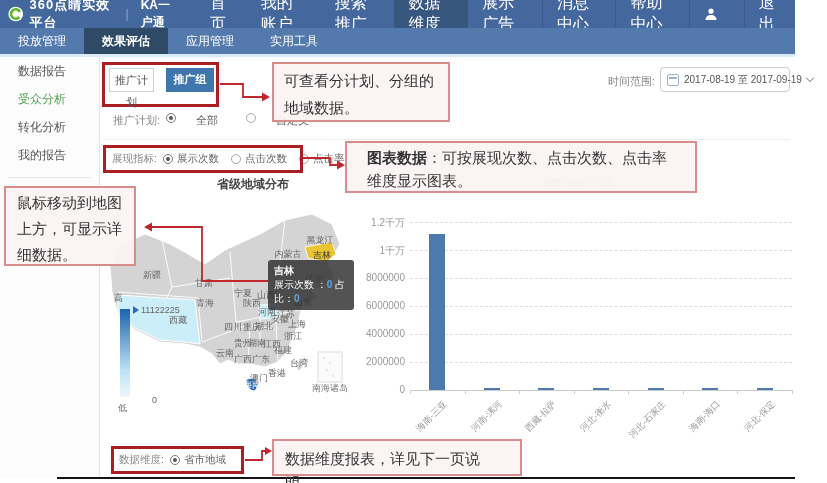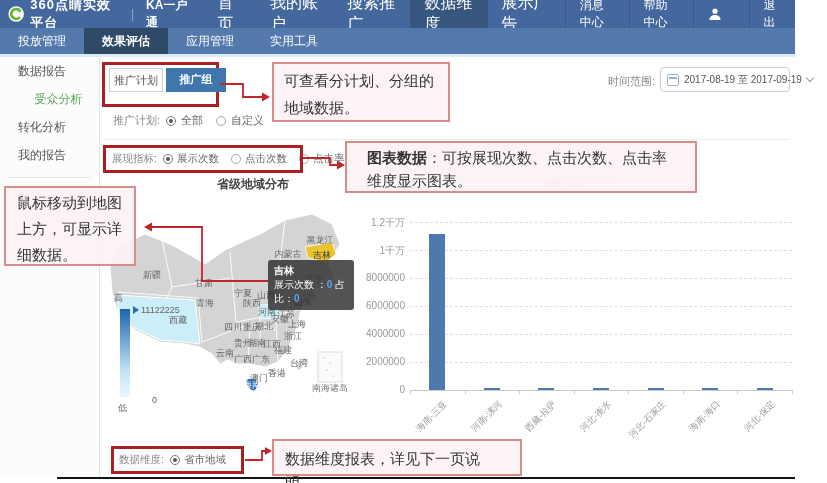--- a/index.html
+++ b/index.html
@@ -11,36 +11,36 @@
   .topbar { position:absolute; left:0; top:0; width:795px; height:28px; background:#44679e;
             display:flex; align-items:center; color:#fff; }
   .logo-wrap { display:flex; align-items:center; gap:6px; padding-left:8px; }
   .brand { font-size:13px; font-weight:bold; letter-spacing:1px; }
   .brand-sep { color:#8fa9cc; margin:0 6px; font-size:12px; }
   .brand-suffix { font-size:12px; font-weight:bold; }
   .topnav { display:flex; height:100%; margin-left:14px; }
   .topnav .nav-item { display:flex; align-items:center; padding:0 14px; font-size:16px; cursor:pointer; }
   .topnav .nav-item.active { background:#38577f; }
   .topnav-right { margin-left:auto; display:flex; height:100%; align-items:center; }
-  .topnav-right .nav-item { display:flex; align-items:center; padding:0 14px; font-size:12px; height:100%;
+  .topnav-right .nav-item { display:flex; align-items:center; padding:0 14px; font-size:16px; height:100%;
                             border-left:1px solid rgba(0,0,0,0.12); cursor:pointer; }
   .user-slot { width:66px; }
   .logout { border-left:1px solid rgba(0,0,0,0.12); }
 
   .subnav { position:absolute; left:0; top:28px; width:795px; height:26px; background:#5479ad;
             display:flex; color:#fff; }
   .subnav .sub-item { display:flex; align-items:center; padding:0 18px; font-size:12px; cursor:pointer; }
   .subnav .sub-item.active { background:#2e4a66; font-weight:bold; }
   .subnav-strip { position:absolute; left:0; top:54px; width:795px; height:3px; background:#d9ecf7; }
 
   
   .sidebar { position:absolute; left:0; top:57px; width:100px; height:421px; background:#fcfcfd;
              border-right:1px solid #e3e6e9; }
   .side-item { height:28px; line-height:28px; padding-left:18px; font-size:12px; color:#555; cursor:pointer; }
-  .side-item.active { color:#55a555;text-align:center; }
+  .side-item.active { color:#55a555; }
   .side-divider { margin:8px 8px 0 8px; border-top:1px solid #e8e8e8; }
 
   
   .redbox { position:absolute; border:3px solid #ab1f23; z-index:5; }
   .note { position:absolute; border:2px solid #d98c8c; background:rgba(252,243,243,0.93);
           color:#333; font-size:15px; z-index:6; }
   .tab { position:absolute; height:24px; line-height:22px; font-size:11px; text-align:center; cursor:pointer; z-index:6; }
   .tab.inactive { background:#fff; border:1px solid #c9d2d9; color:#555; }
   .tab.active { background:#3e76ad; color:#fff; font-weight:bold; }
 
@@ -147,28 +147,28 @@
     <div id="side-items">
         <div class="side-item">数据报告</div>
         <div class="side-item active">受众分析</div>
         <div class="side-item">转化分析</div>
         <div class="side-item">我的报告</div>
       </div>
     <div class="side-divider"></div>
   </div>
 
   <div class="redbox" style="left:102px;top:62px;width:117px;height:45px;"></div>
-  <div class="tab inactive" style="left:109px;top:68px;width:54px;">推广计划</div>
-  <div class="tab active" style="left:166px;top:68px;width:60px;">推广组</div>
+  <div class="tab inactive" style="left:109px;top:68px;width:45px;">推广计划</div>
+  <div class="tab active" style="left:166px;top:68px;width:48px;">推广组</div>
 
   <div class="note" style="left:272px;top:62px;width:178px;height:60px;padding:3px 10px;line-height:27px;">可查看分计划、分组的地域数据。</div>
 
   <div class="field-row" style="left:113px;top:113px;">
     <span>推广计划:</span>
-    <span id="plan-radios" style="display:flex;align-items:center;gap:5px;">
+    <span id="plan-radios" style="display:flex;gap:20px;">
         <span class="radio checked"></span>
         <span class="radio-label">全部</span>
         <span class="radio"></span>
         <span class="radio-label">自定义</span>
       </span>
   </div>
 
   <div class="hdivider" style="left:103px;top:139px;width:687px;"></div>
 
   <div class="redbox" style="left:103px;top:145px;width:200px;height:28px;"></div>

